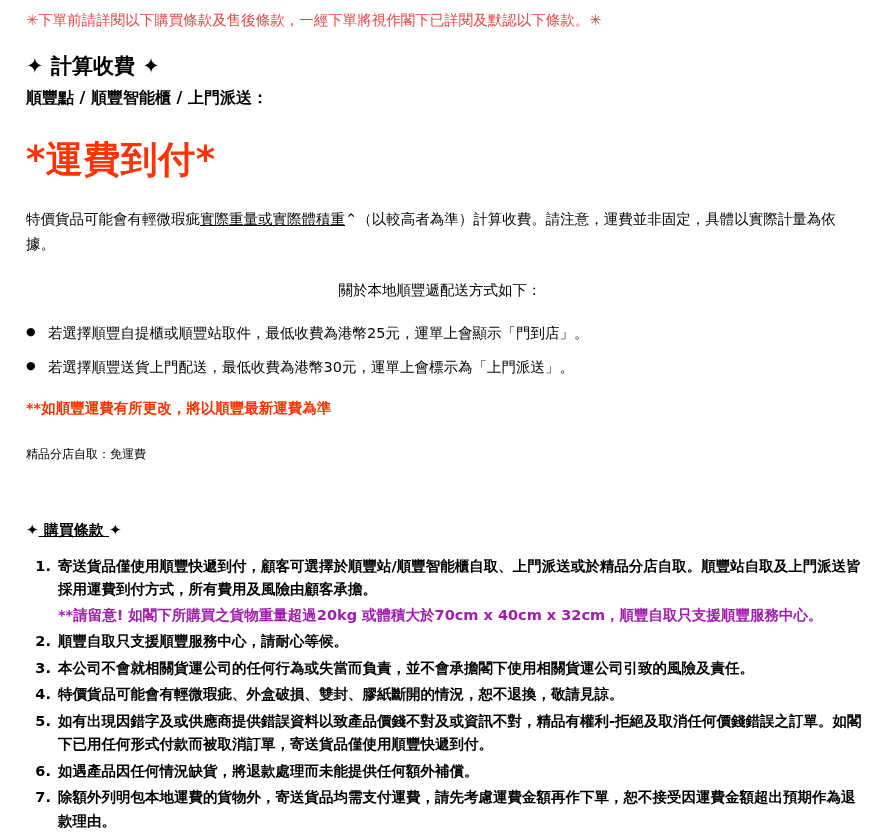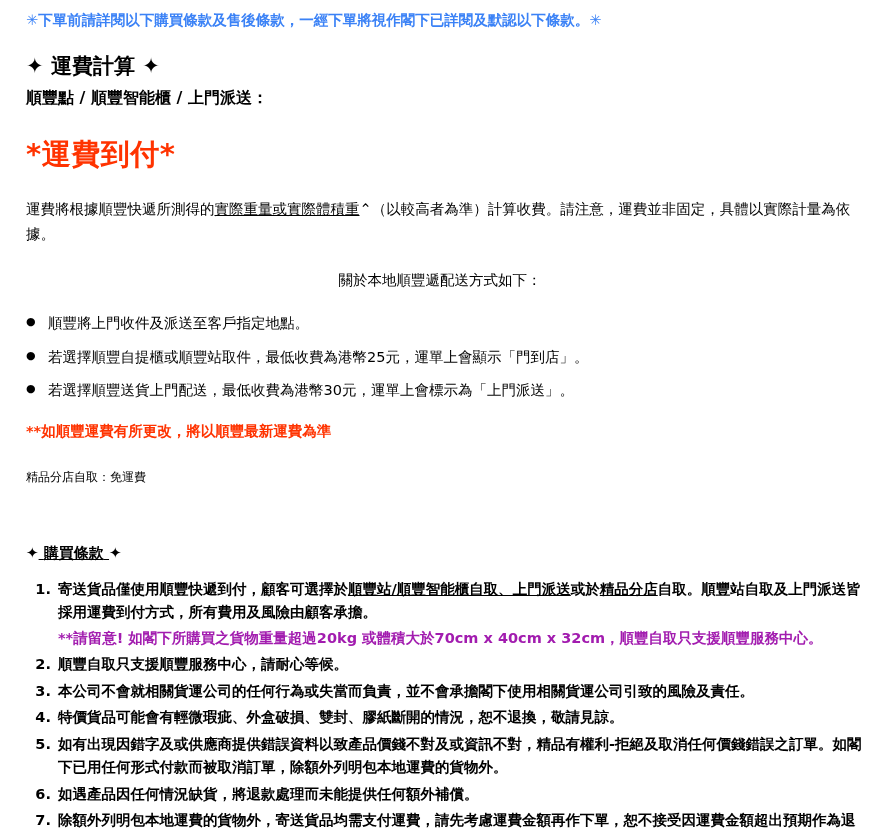--- a/index.html
+++ b/index.html
@@ -16,43 +16,43 @@
   }
   .page {
     position: relative;
     width: 894px;
     min-height: 832px;
     padding: 0;
     box-sizing: border-box;
   }
 
   .top-notice {
-    color: #3b82f6;
-    font-weight: bold;
+    color: #ef4444;
+    font-weight: normal;
     font-size: 14.5px;
     letter-spacing: 0px;
     padding: 10px 0 0 26px;
     line-height: 1.4;
   }
 
   .section-title {
     font-size: 21px;
     font-weight: bold;
     padding: 22px 0 0 26px;
     line-height: 1.35;
   }
   .subtitle {
     font-size: 16px;
     font-weight: bold;
     padding: 6px 16px 0 26px;
     line-height: 1.4;
   }
 
   .freight-big {
-    font-size: 29px;
+    font-size: 37px;
     font-weight: bold;
     color: #ff3300;
     padding: 26px 0 0 26px;
     letter-spacing: 0.5px;
   }
 
   .para {
     font-size: 14.5px;
     line-height: 1.75;
     padding: 22px 40px 0 26px;
@@ -120,62 +120,60 @@
   }
   ol.terms > li {
     padding: 3px 0 0 2px;
     font-weight: bold;
   }
   ol.terms > li .body {
     font-weight: bold;
   }
   .bold-u {
     font-weight: bold;
-    text-decoration: underline;
   }
   .red-inline {
     color: #a21caf;
     font-weight: bold;
     display: block;
     padding-top: 2px;
   }
 </style>
 </head>
 <body>
 
 <div class="page">
 
   <div class="top-notice">✳下單前請詳閱以下購買條款及售後條款，一經下單將視作閣下已詳閱及默認以下條款。✳</div>
 
-  <div class="section-title">✦ 運費計算 ✦</div>
+  <div class="section-title">✦ 計算收費 ✦</div>
 
   <div class="subtitle">順豐點 / 順豐智能櫃 / 上門派送：</div>
 
   <div class="freight-big">*運費到付*</div>
 
-  <div class="para"><span>運費將根據順豐快遞所測得的</span><span class="u">實際重量或實際體積重</span><span>⌃（以較高者為準）計算收費。請注意，運費並非固定，具體以實際計量為依據。</span></div>
+  <div class="para"><span>特價貨品可能會有輕微瑕疵</span><span class="u">實際重量或實際體積重</span><span>⌃（以較高者為準）計算收費。請注意，運費並非固定，具體以實際計量為依據。</span></div>
 
   <div class="para2">關於本地順豐遞配送方式如下：</div>
 
   <ul class="dot-list">
-    <li>順豐將上門收件及派送至客戶指定地點。</li>
     <li>若選擇順豐自提櫃或順豐站取件，最低收費為港幣25元，運單上會顯示「門到店」。</li>
     <li>若選擇順豐送貨上門配送，最低收費為港幣30元，運單上會標示為「上門派送」。</li>
   </ul>
 
   <div class="red-note">**如順豐運費有所更改，將以順豐最新運費為準</div>
 
   <div class="pickup-note">精品分店自取：免運費</div>
 
   <div class="terms-title"><span class="star">✦</span> <span>購買條款</span> <span class="star">✦</span></div>
 
   <ol class="terms">
     <li><span class="body"><span>寄送貨品僅使用順豐快遞到付，顧客可選擇於</span><span class="bold-u">順豐站/順豐智能櫃自取、上門派送</span><span>或於</span><span class="bold-u">精品分店</span><span>自取。順豐站自取及上門派送皆採用運費到付方式，所有費用及風險由顧客承擔。</span></span><span class="red-inline">**請留意! 如閣下所購買之貨物重量超過20kg 或體積大於70cm x 40cm x 32cm，順豐自取只支援順豐服務中心。</span></li>
     <li>順豐自取只支援順豐服務中心，請耐心等候。</li>
     <li>本公司不會就相關貨運公司的任何行為或失當而負責，並不會承擔閣下使用相關貨運公司引致的風險及責任。</li>
     <li>特價貨品可能會有輕微瑕疵、外盒破損、雙封、膠紙斷開的情況，恕不退換，敬請見諒。</li>
-    <li>如有出現因錯字及或供應商提供錯誤資料以致產品價錢不對及或資訊不對，精品有權利-拒絕及取消任何價錢錯誤之訂單。如閣下已用任何形式付款而被取消訂單，除額外列明包本地運費的貨物外。</li>
+    <li>如有出現因錯字及或供應商提供錯誤資料以致產品價錢不對及或資訊不對，精品有權利-拒絕及取消任何價錢錯誤之訂單。如閣下已用任何形式付款而被取消訂單，寄送貨品僅使用順豐快遞到付。</li>
     <li>如遇產品因任何情況缺貨，將退款處理而未能提供任何額外補償。</li>
     <li>除額外列明包本地運費的貨物外，寄送貨品均需支付運費，請先考慮運費金額再作下單，恕不接受因運費金額超出預期作為退款理由。</li>
 
   </ol>
 
 </div>
 
 </body></html>

